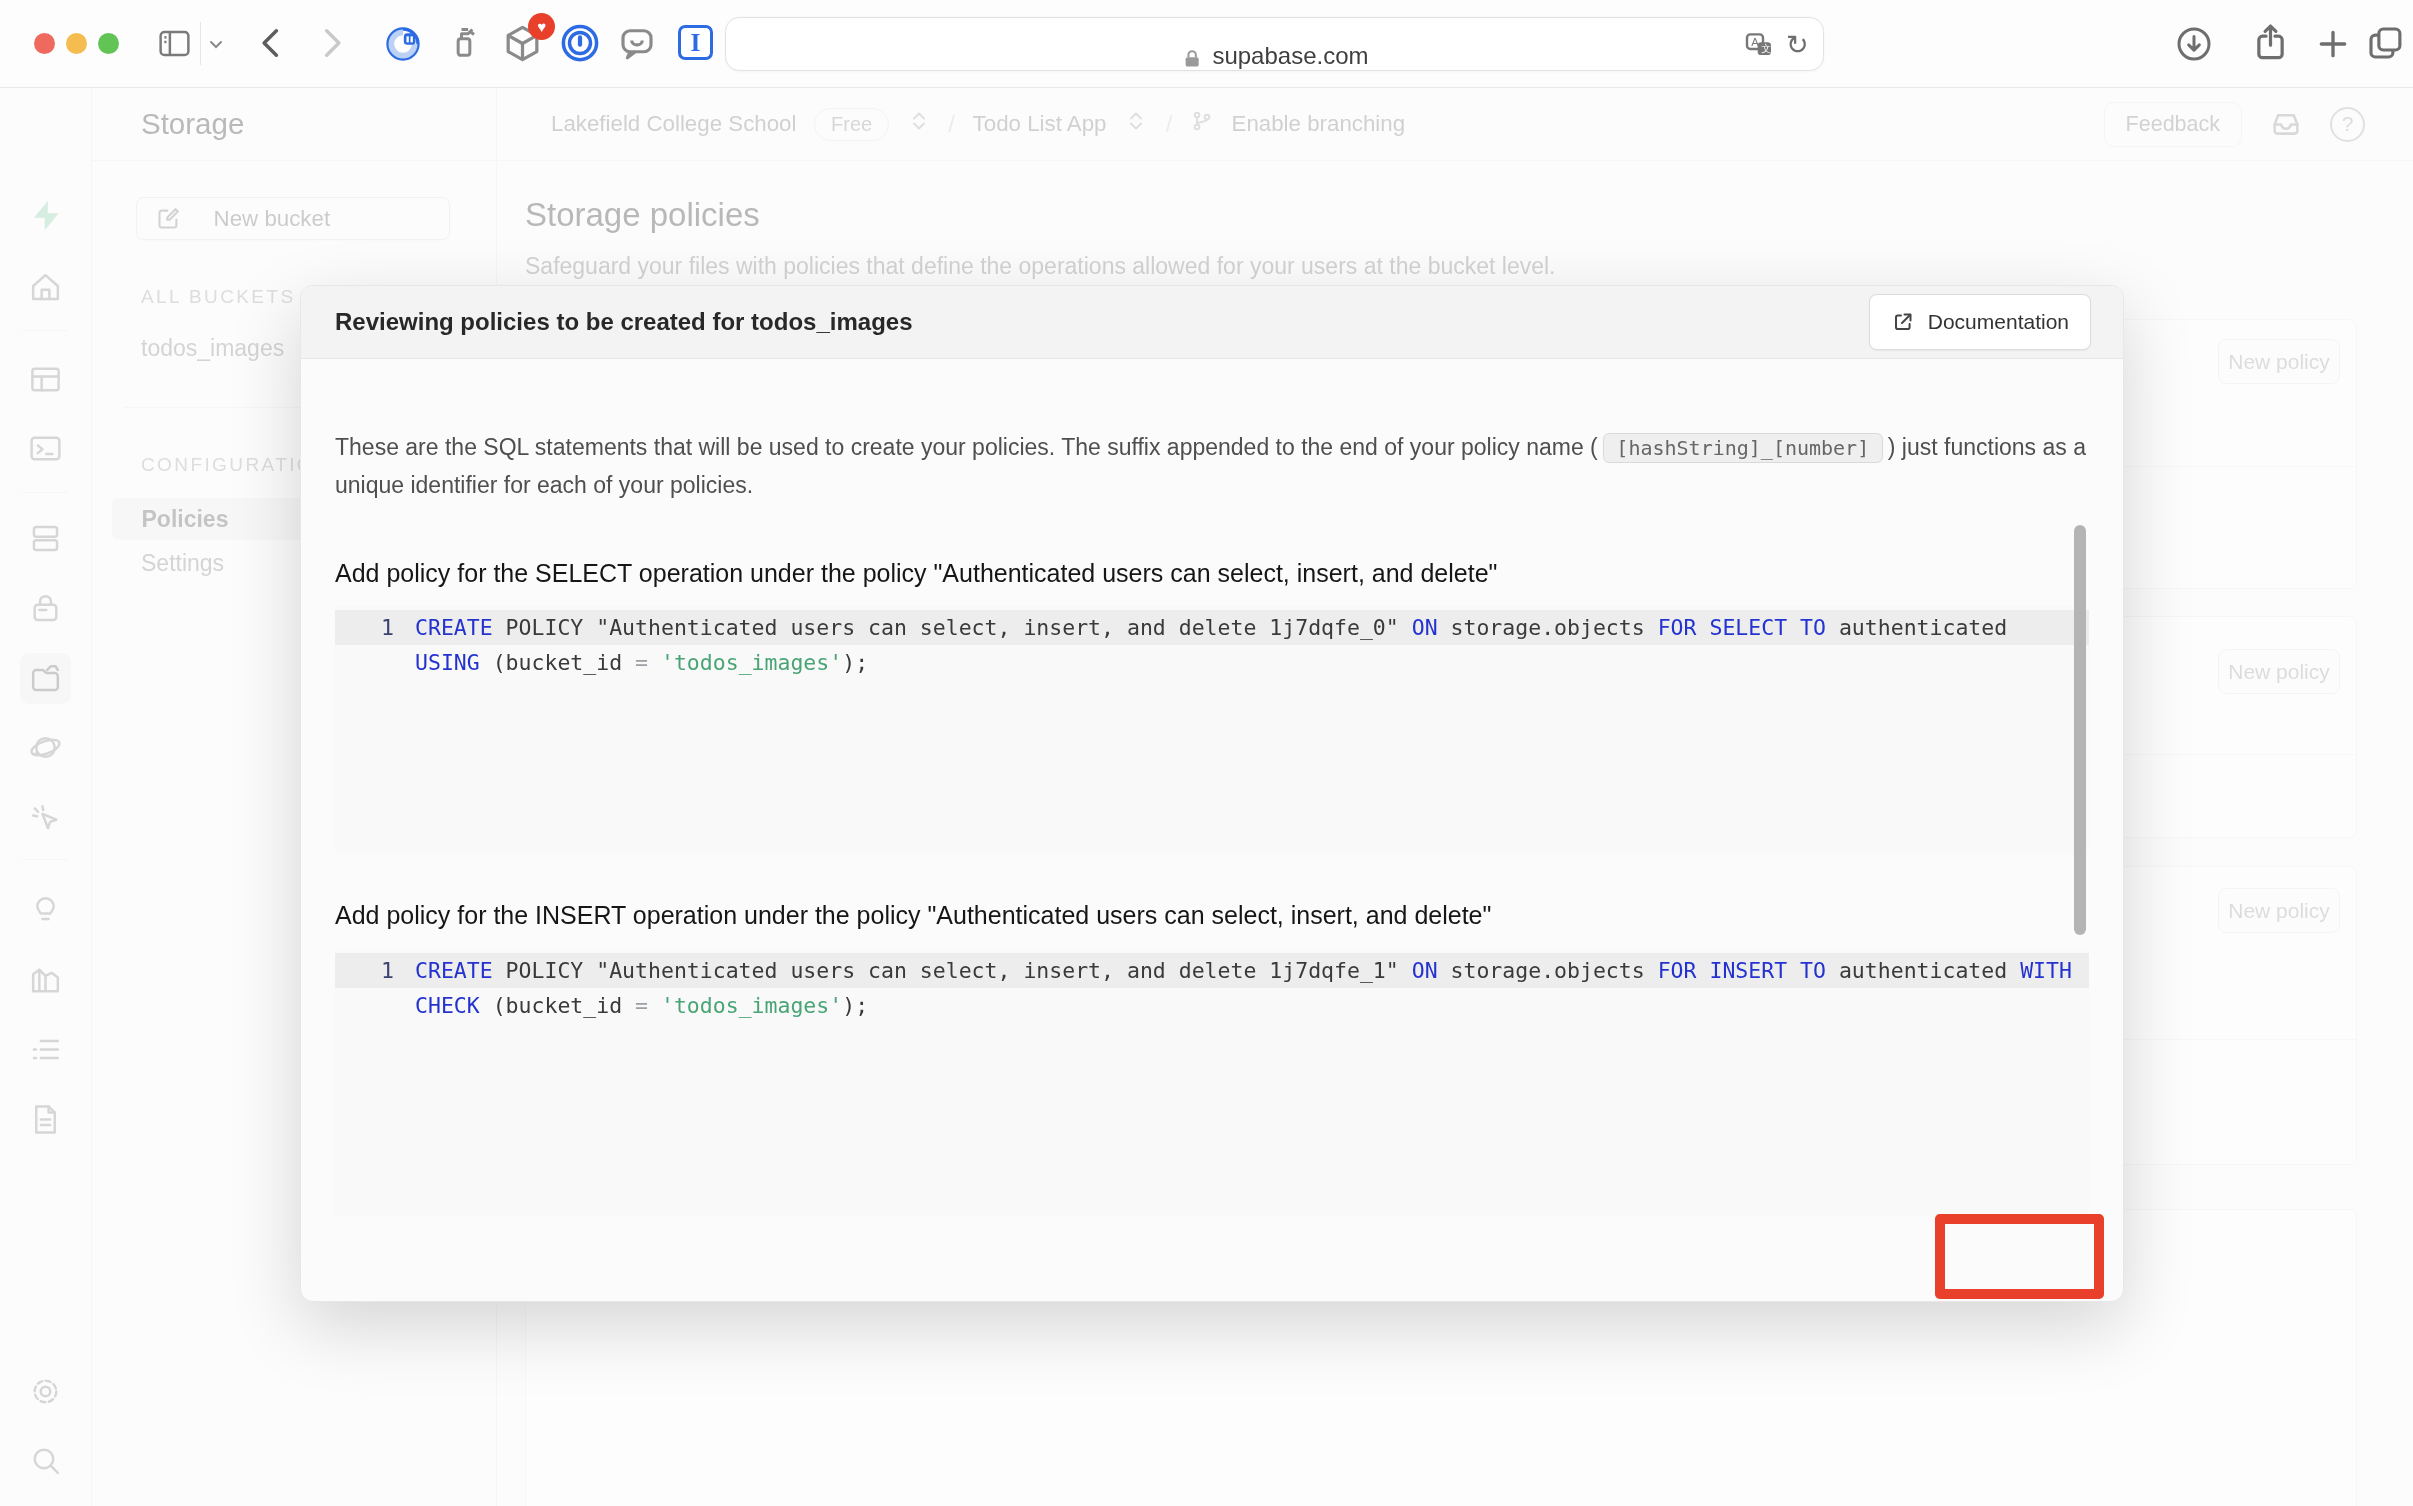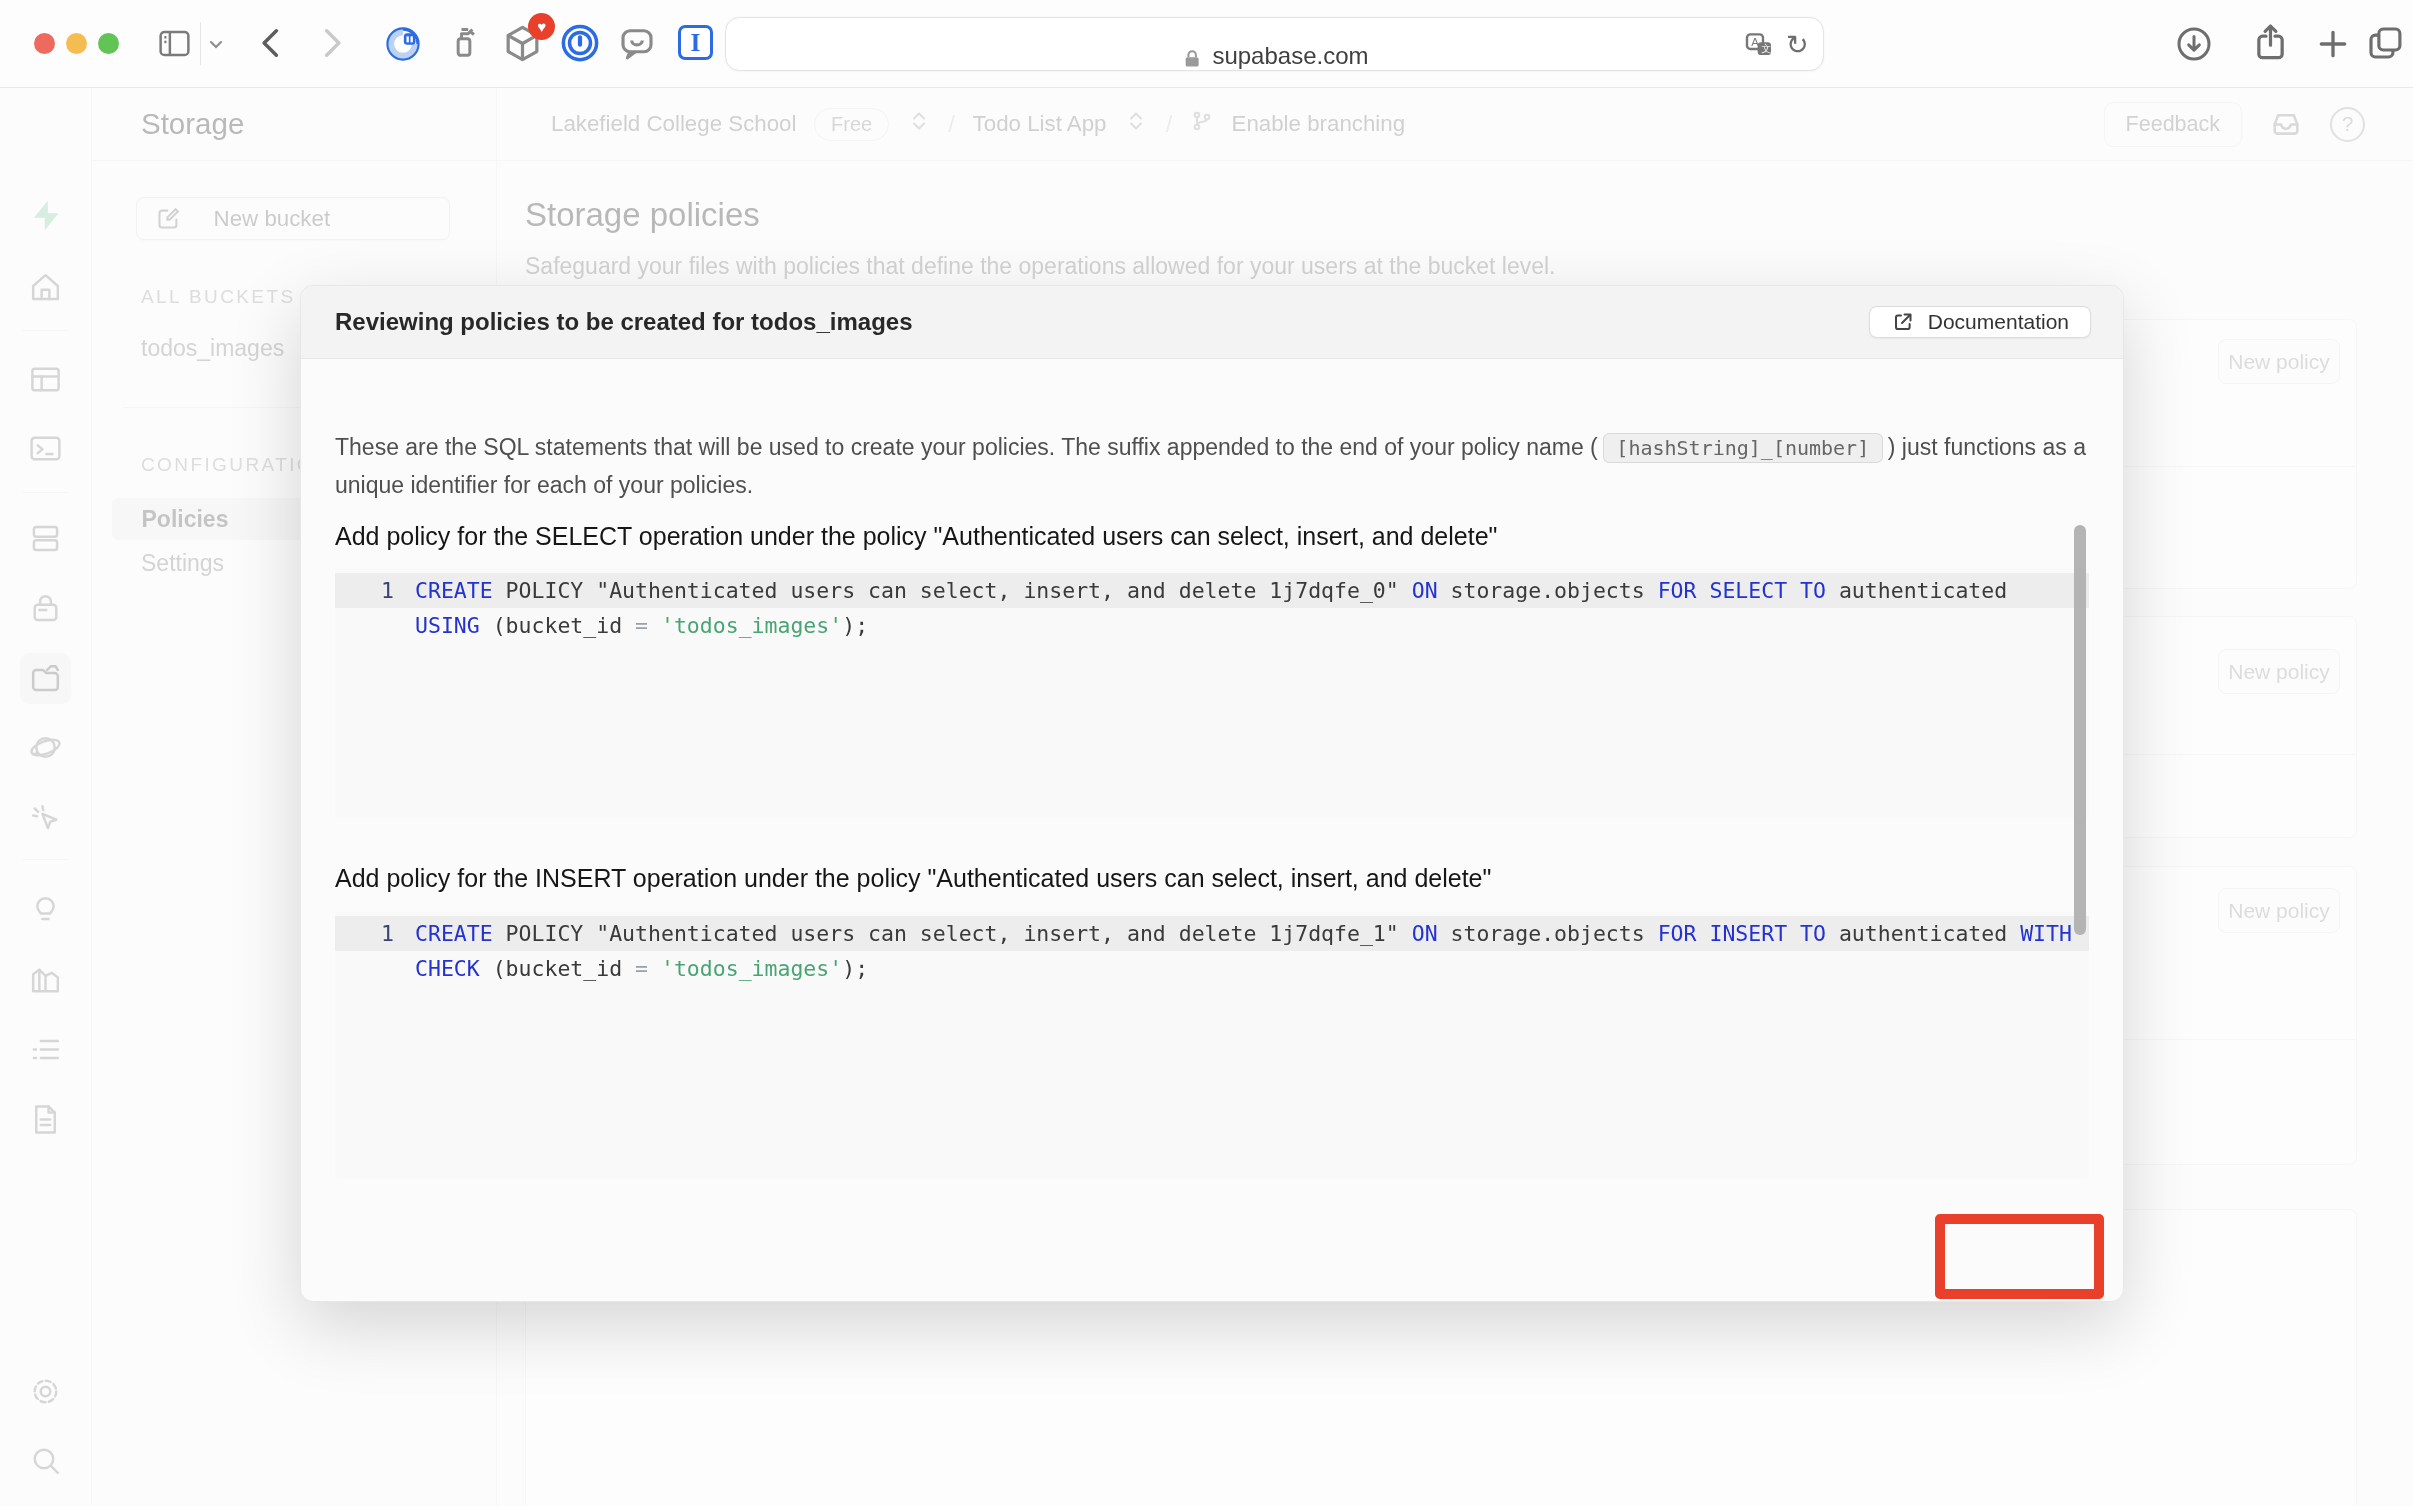--- a/index.html
+++ b/index.html
@@ -74,29 +74,29 @@
   .card-divider { position: absolute; left: 0; right: 0; height: 0.8px; background: #f0f0f0; }
 
   .dim-overlay { position: absolute; inset: 0; background: rgba(252,252,252,0.62); }
 
   
   .modal { position: absolute; left: 300px; top: 197px; width: 1824px; height: 1017px; background: #fbfbfb;
            border: 0.8px solid #e7e7e7; border-radius: 12.8px; box-shadow: 0 24px 72px rgba(0,0,0,0.16); }
   .modal-header { height: 73px; background: #f3f3f3; border-bottom: 0.8px solid #e7e7e7; border-radius: 12.8px 12.8px 0 0;
                   display: flex; align-items: center; padding: 0 32px 0 34px; }
   .modal-title { font-size: 24px; font-weight: 600; color: #282828; }
-  .doc-btn { margin-left: auto; height: 32px; background: #fff; border: 0.8px solid #dcdcdc; border-radius: 8px;
+  .doc-btn { margin-left: auto; height: 56px; background: #fff; border: 0.8px solid #dcdcdc; border-radius: 8px;
              padding: 8px 21px; display: flex; align-items: center; gap: 12.8px; font-size: 21px; color: #333;
              box-shadow: 0 0.8px 1.6px rgba(0,0,0,0.05); }
   .doc-btn svg { width: 24px; height: 24px; stroke: #444; fill: none; stroke-width: 2; stroke-linecap: round; stroke-linejoin: round; }
   .modal-body { padding: 0 34px; height: 858px; overflow: hidden; }
   .modal-intro { margin-top: 70px; font-size: 23px; color: #4f4f4f; line-height: 37px; max-width: 1764px; }
   .code-pill { font-family: "DejaVu Sans Mono", monospace; font-size: 20px; color: #666; background: #efefef;
                border: 0.8px solid #d9d9d9; border-radius: 6.4px; padding: 2.4px 12.8px; margin: 0 4.8px; }
-  .sec-heading { margin-top: 18px; font-size: 25px; color: #161616; font-weight: 500; }
+  .sec-heading { margin-top: 55px; font-size: 25px; color: #161616; font-weight: 500; }
   .sec-heading + .code-block { margin-top: 17.6px; }
   .code-block { background: #f9f9f9; border-radius: 2.4px; padding-top: 4.8px; font-family: "DejaVu Sans Mono", monospace;
                 font-size: 21.5px; position: relative; }
   .code-block.h1 { height: 249px; }
   .code-block.h2 { height: 267px; margin-top: 19px !important; }
   .sec2 { margin-top: 46px; }
   .code-row { display: flex; min-height: 35px; align-items: center; }
   .code-row.hl { background: #ededed; }
   .gutter { width: 80px; flex: 0 0 80px; text-align: right; padding-right: 21px; color: #3a4270; }
   .code-text { white-space: pre; }

